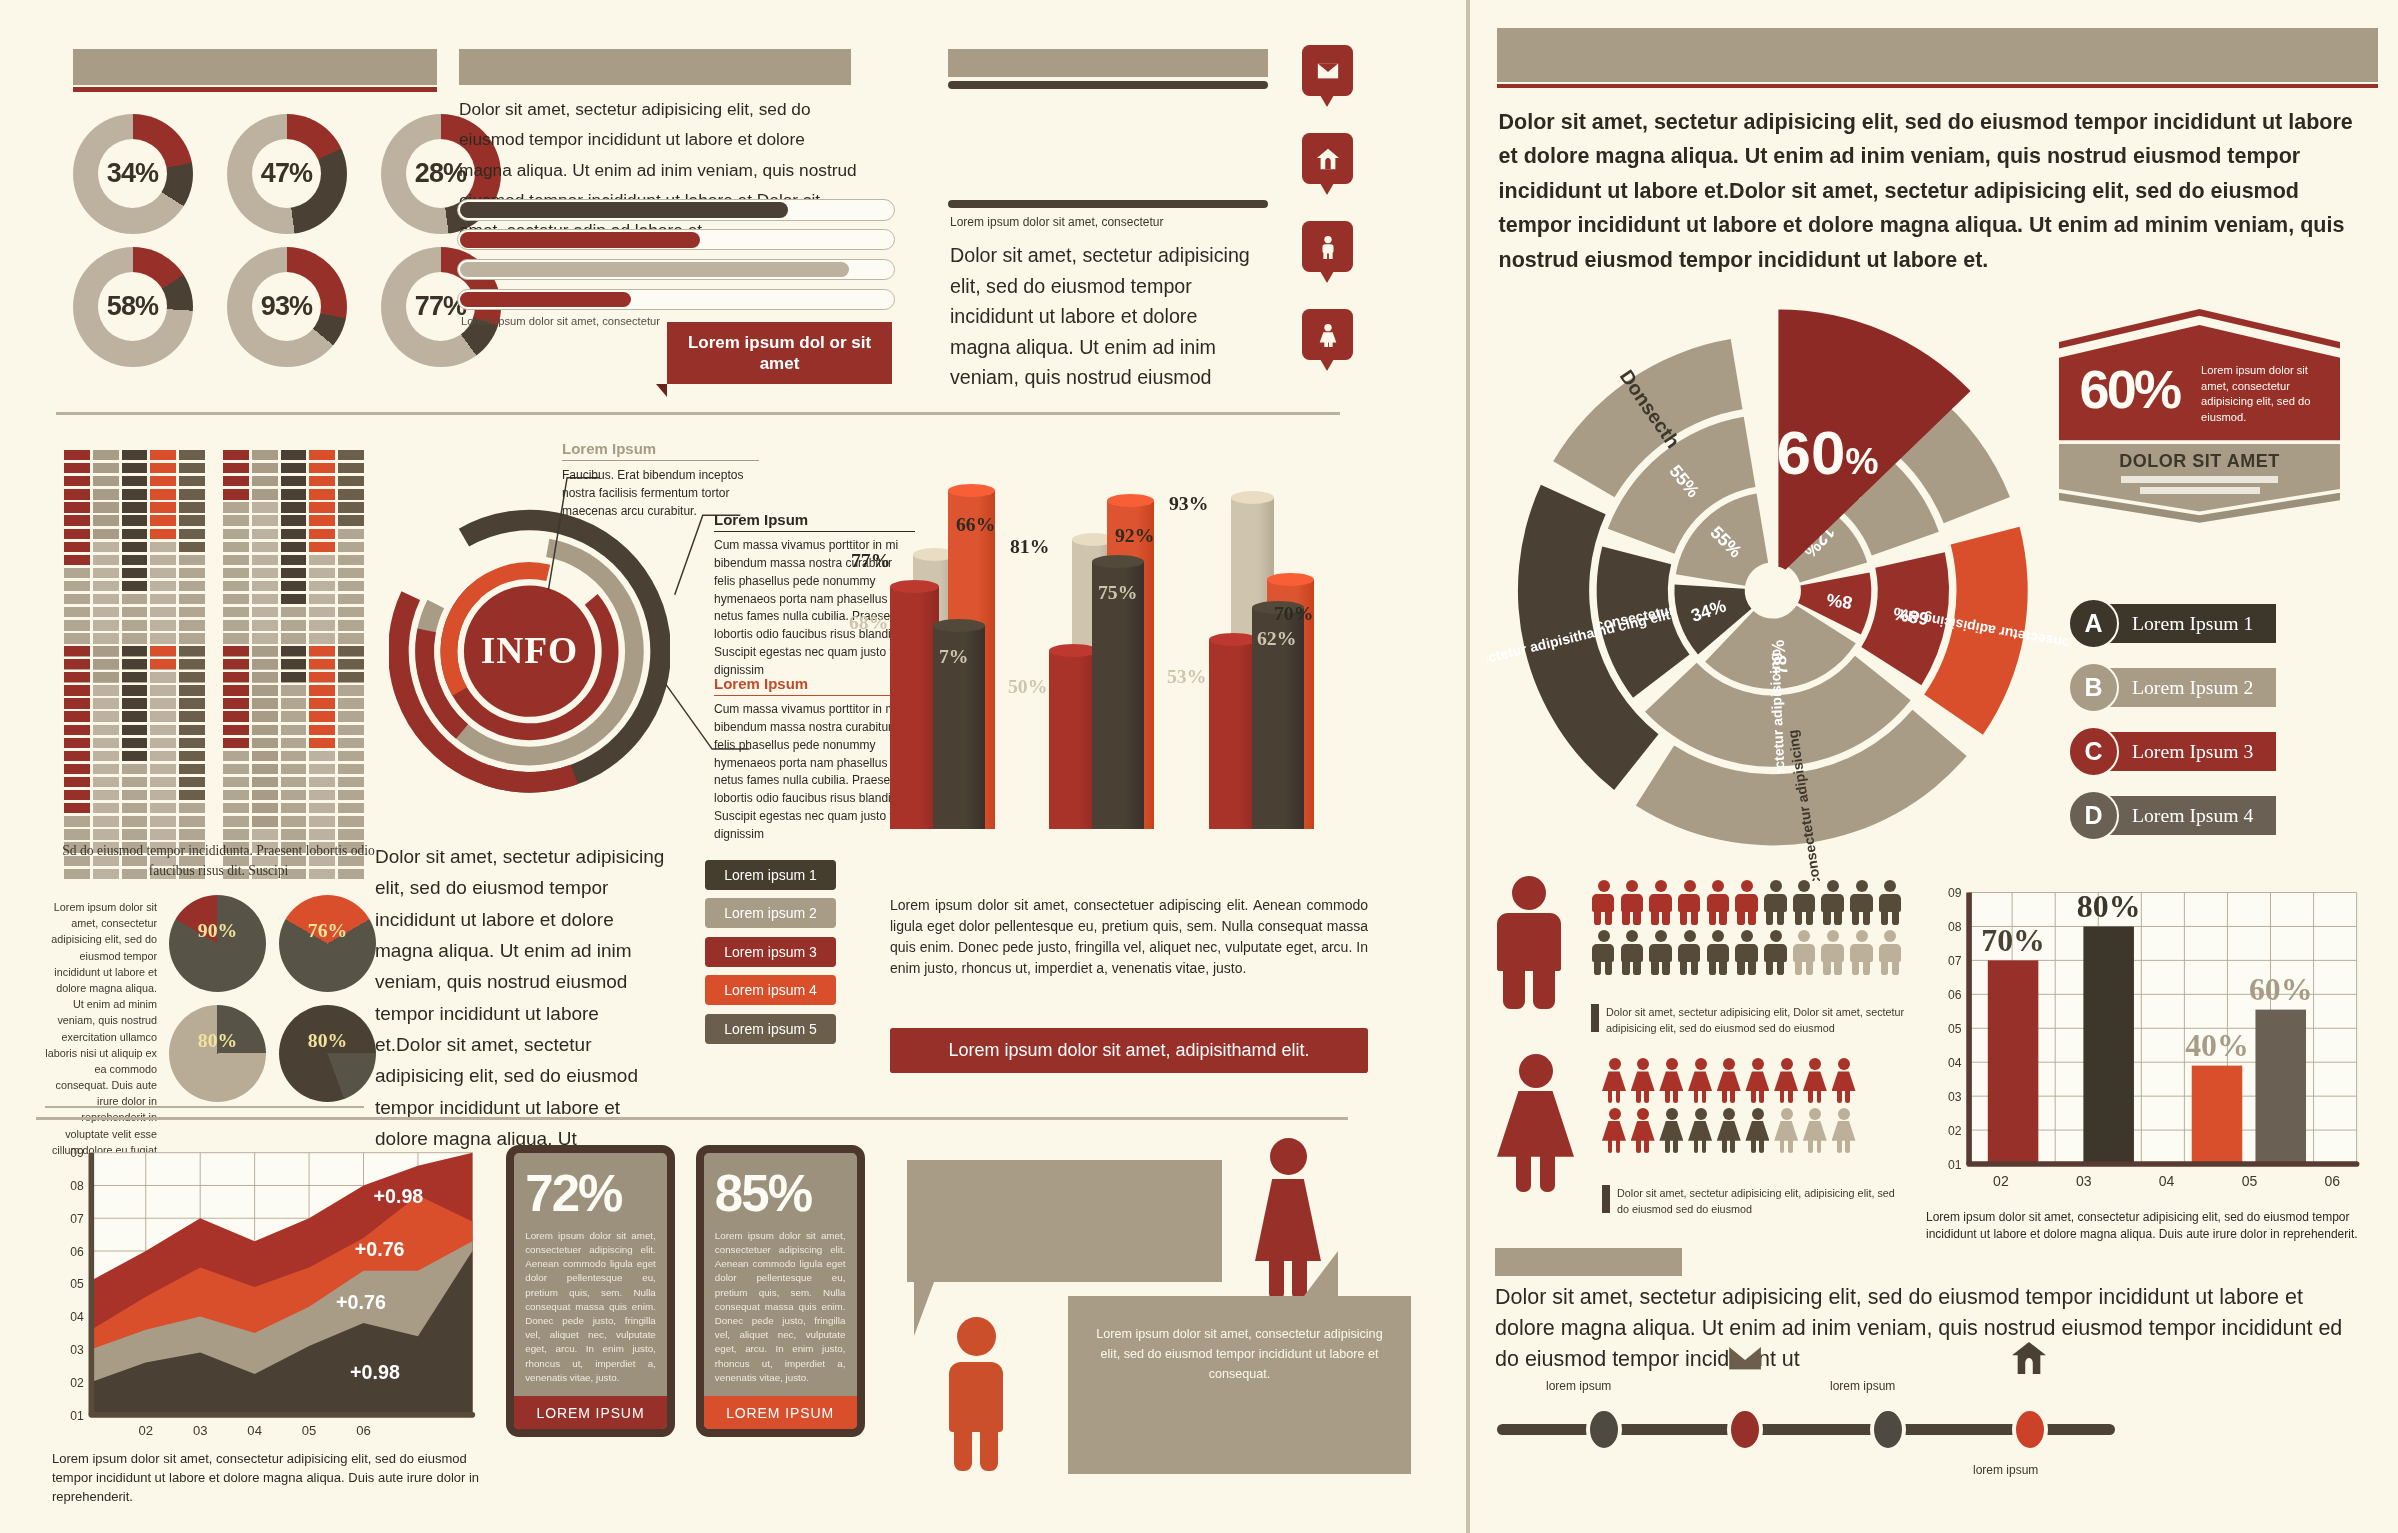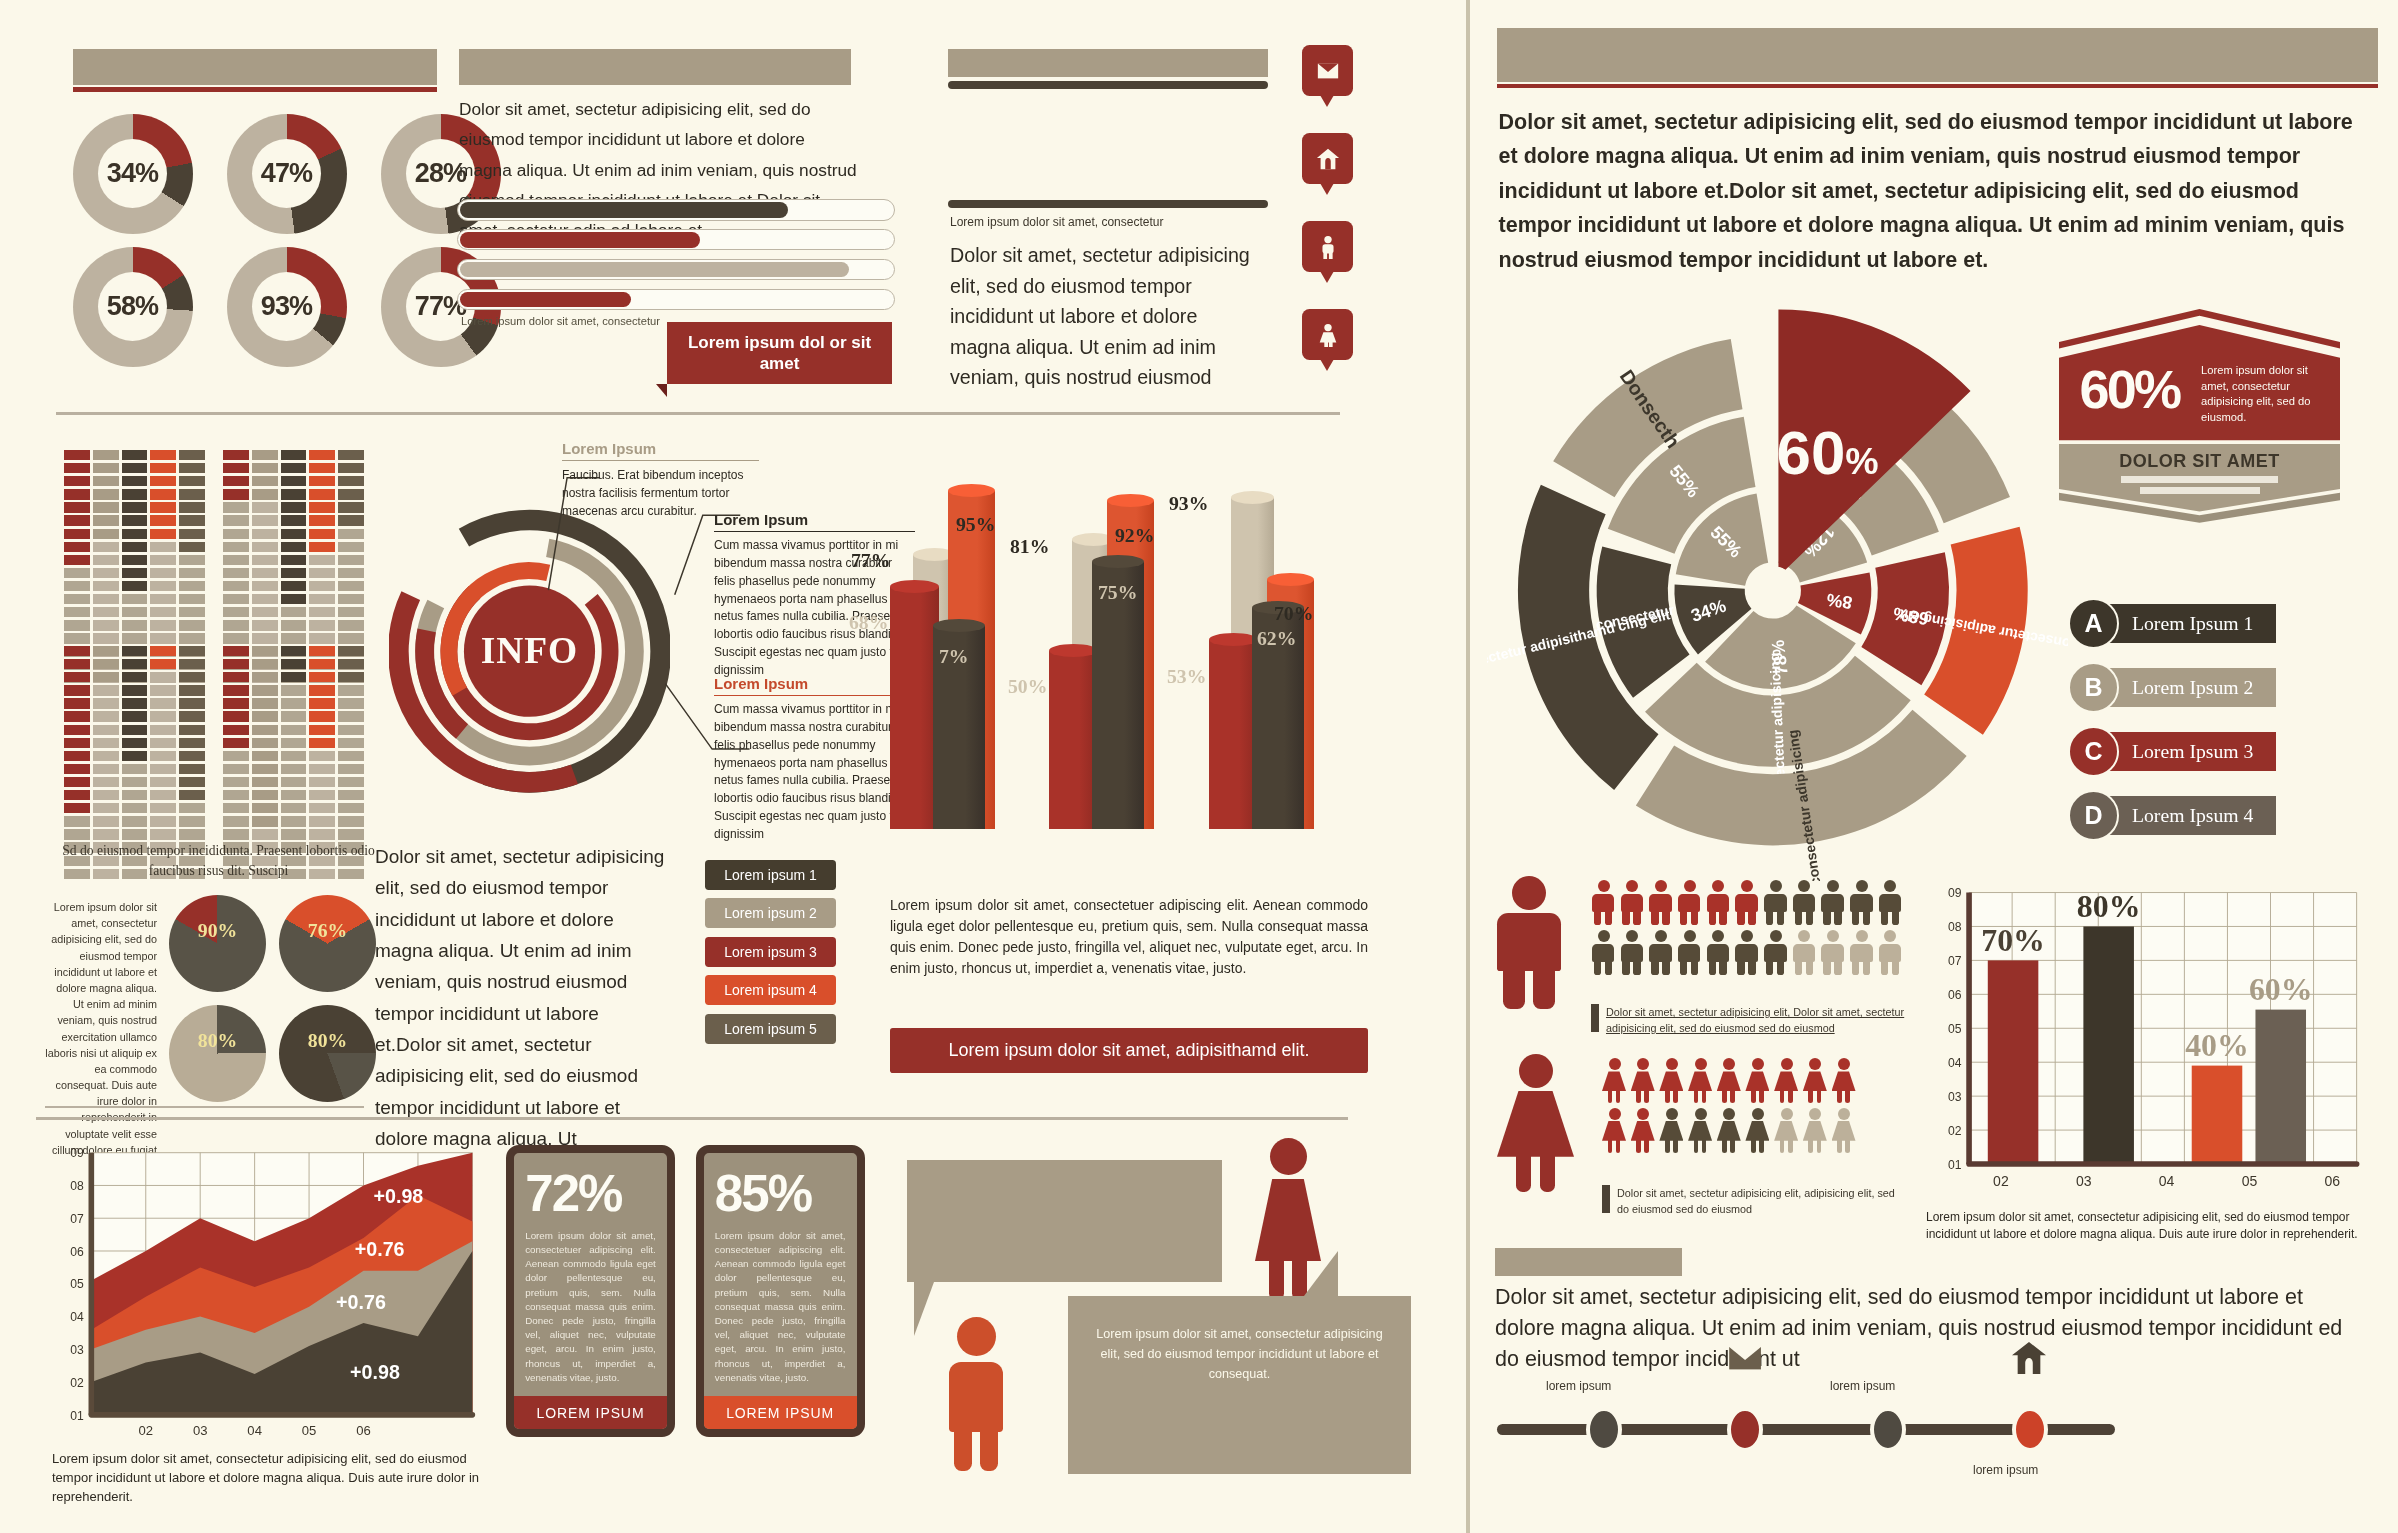--- a/index.html
+++ b/index.html
@@ -588,21 +588,21 @@
     </div>
 
     <div style="position:absolute;left:890px;top:426px;width:478px;height:422px;" id="bars3d">
         <div style="position: absolute; left: 22.5px; top: 129px; width: 43px; height: 274px; background: linear-gradient(90deg, rgb(207, 196, 174) 0%, rgb(207, 196, 174) 62%, rgb(181, 170, 148) 100%); z-index: 1;">
           <div style="position: absolute; left: 0px; top: -6.6px; width: 100%; height: 13px; border-radius: 50%; background: rgb(207, 196, 174); filter: brightness(1.12);"></div>
         </div>
         <div style="position: absolute; left: -39px; top: 123px; z-index: 9; font-size: 19.7px; font-weight: bold; color: rgb(46, 42, 34); font-family: &quot;Liberation Serif&quot;, serif;">77%</div>
         <div style="position: absolute; left: 58px; top: 65px; width: 47px; height: 338px; background: linear-gradient(90deg, rgb(221, 85, 48) 0%, rgb(221, 85, 48) 62%, rgb(198, 66, 31) 100%); z-index: 2;">
           <div style="position: absolute; left: 0px; top: -6.6px; width: 100%; height: 13px; border-radius: 50%; background: rgb(221, 85, 48); filter: brightness(1.12);"></div>
         </div>
-        <div style="position: absolute; left: 66px; top: 87px; z-index: 9; font-size: 19.7px; font-weight: bold; color: rgb(46, 42, 34); font-family: &quot;Liberation Serif&quot;, serif;">95%</div>
+        <div style="position: absolute; left: 66px; top: 87px; z-index: 9; font-size: 19.7px; font-weight: bold; color: rgb(46, 42, 34); font-family: &quot;Liberation Serif&quot;, serif;">66%</div>
         <div style="position: absolute; left: 0px; top: 161px; width: 49px; height: 242px; background: linear-gradient(90deg, rgb(169, 50, 41) 0%, rgb(169, 50, 41) 62%, rgb(142, 42, 34) 100%); z-index: 3;">
           <div style="position: absolute; left: 0px; top: -6.6px; width: 100%; height: 13px; border-radius: 50%; background: rgb(169, 50, 41); filter: brightness(1.12);"></div>
         </div>
         <div style="position: absolute; left: -41px; top: 185px; z-index: 9; font-size: 19.7px; font-weight: bold; color: rgb(207, 196, 174); font-family: &quot;Liberation Serif&quot;, serif;">68%</div>
         <div style="position: absolute; left: 43px; top: 200px; width: 52px; height: 203px; background: linear-gradient(90deg, rgb(74, 65, 52) 0%, rgb(74, 65, 52) 62%, rgb(57, 49, 42) 100%); z-index: 4;">
           <div style="position: absolute; left: 0px; top: -6.6px; width: 100%; height: 13px; border-radius: 50%; background: rgb(74, 65, 52); filter: brightness(1.12);"></div>
         </div>
         <div style="position: absolute; left: 49px; top: 219px; z-index: 9; font-size: 19.7px; font-weight: bold; color: rgb(207, 196, 174); font-family: &quot;Liberation Serif&quot;, serif;">7%</div>
         <div style="position: absolute; left: 182px; top: 114px; width: 43px; height: 288px; background: linear-gradient(90deg, rgb(207, 196, 174) 0%, rgb(207, 196, 174) 62%, rgb(181, 170, 148) 100%); z-index: 1;">
           <div style="position: absolute; left: 0px; top: -6.6px; width: 100%; height: 13px; border-radius: 50%; background: rgb(207, 196, 174); filter: brightness(1.12);"></div>
@@ -986,21 +986,21 @@
             <div style="position: relative; width: 24px; height: 45px;">
               <div style="position:absolute;top:0;left:6.6px;width:12px;height:12px;border-radius:50%;background:#bcb09a"></div>
                      <div style="position:absolute;top:14px;left:0.9px;width:22.5px;height:18px;border-radius:4.7px 4.7px 1.9px 1.9px;background:#bcb09a"></div>
                      <div style="position:absolute;top:31px;left:2.8px;width:7.5px;height:14px;border-radius:0 0 2.8px 2.8px;background:#bcb09a"></div>
                      <div style="position:absolute;top:31px;right:2.8px;width:7.5px;height:14px;border-radius:0 0 2.8px 2.8px;background:#bcb09a"></div>
             </div>
           </div>
         </div>
       <div style="position:absolute;left:94px;top:133px;display:flex;gap:6.6px;">
         <div style="width:8.4px;height:28px;background:#4a4134;flex:none;"></div>
-        <div style="font-size:10.8px;line-height:1.5;color:#3d372c;width:300px;text-decoration:underline;">Dolor sit amet, sectetur adipisicing elit, Dolor sit amet, sectetur adipisicing elit, sed do eiusmod sed do eiusmod</div>
+        <div style="font-size:10.8px;line-height:1.5;color:#3d372c;width:300px;">Dolor sit amet, sectetur adipisicing elit, Dolor sit amet, sectetur adipisicing elit, sed do eiusmod sed do eiusmod</div>
       </div>
     </div>
 
     <div style="position:absolute;left:19px;top:1049px;">
       <div style="position:absolute;left:0;top:4.7px;width:77px;height:136px;">
         <div style="position:absolute;top:0;left:21.5px;width:34px;height:34px;border-radius:50%;background:#963029;"></div>
         <div style="position:absolute;top:37px;left:0;width:77px;height:66px;background:#963029;clip-path:polygon(28% 0,72% 0,100% 100%,0 100%);"></div>
         <div style="position:absolute;top:101px;left:19px;width:15px;height:37px;border-radius:0 0 6.6px 6.6px;background:#963029;"></div>
         <div style="position:absolute;top:101px;right:19px;width:15px;height:37px;border-radius:0 0 6.6px 6.6px;background:#963029;"></div>
       </div>

